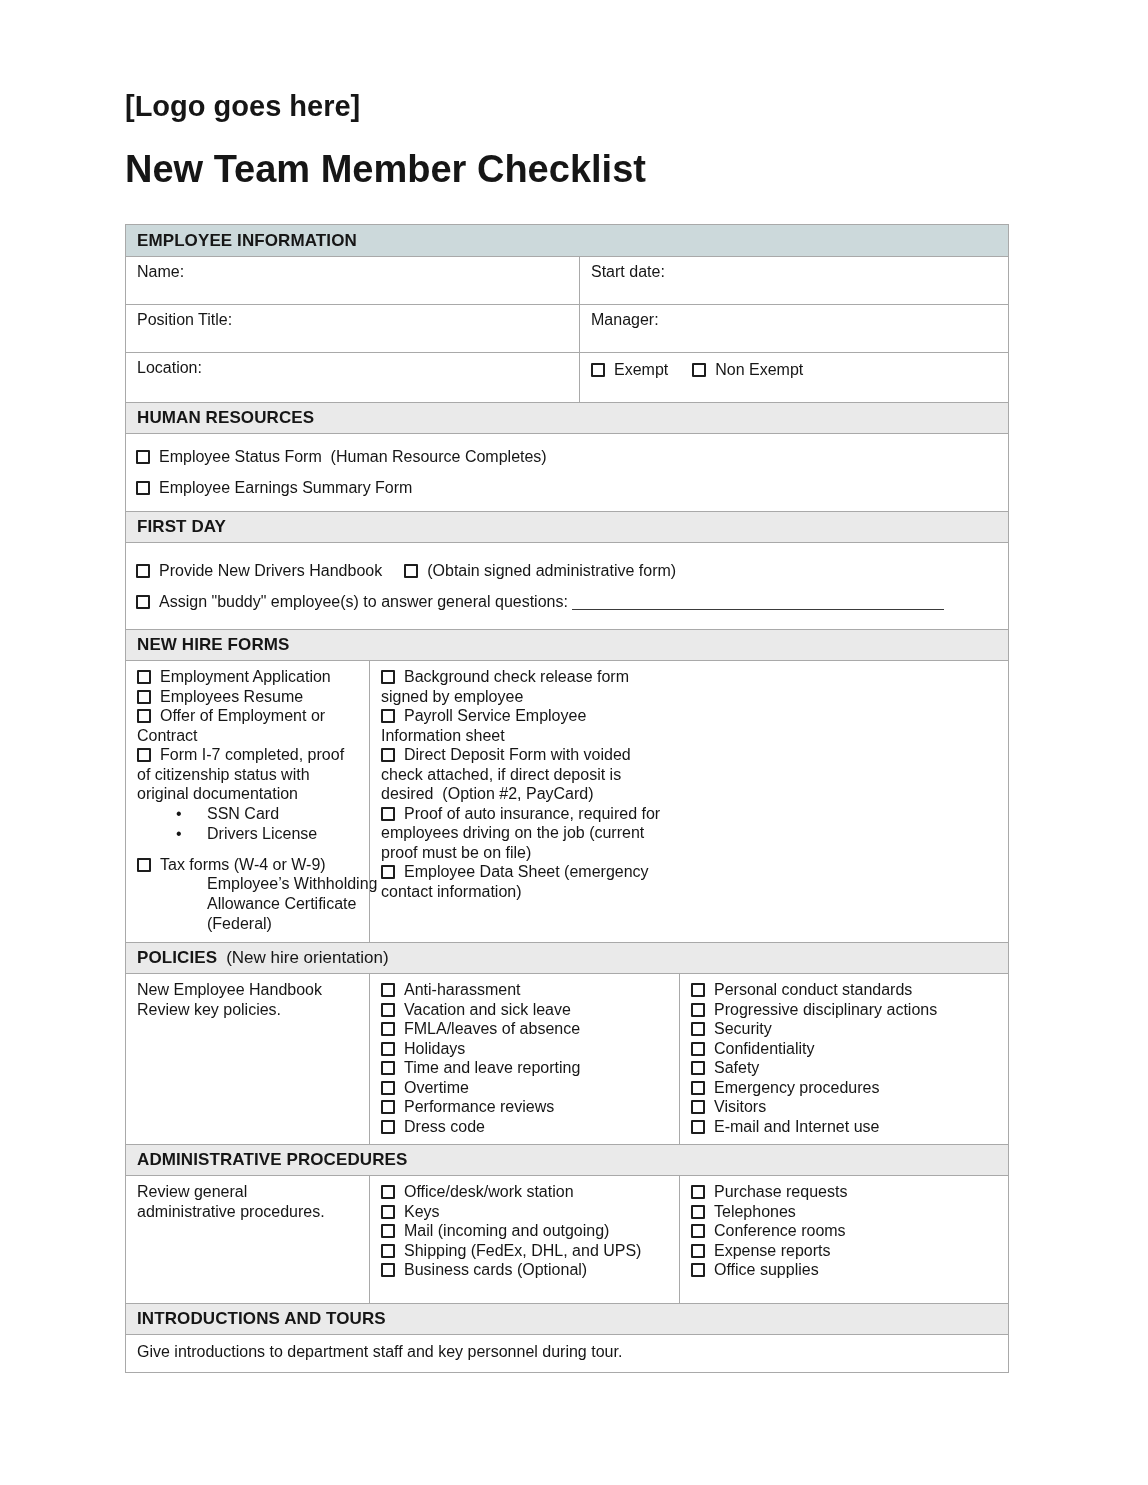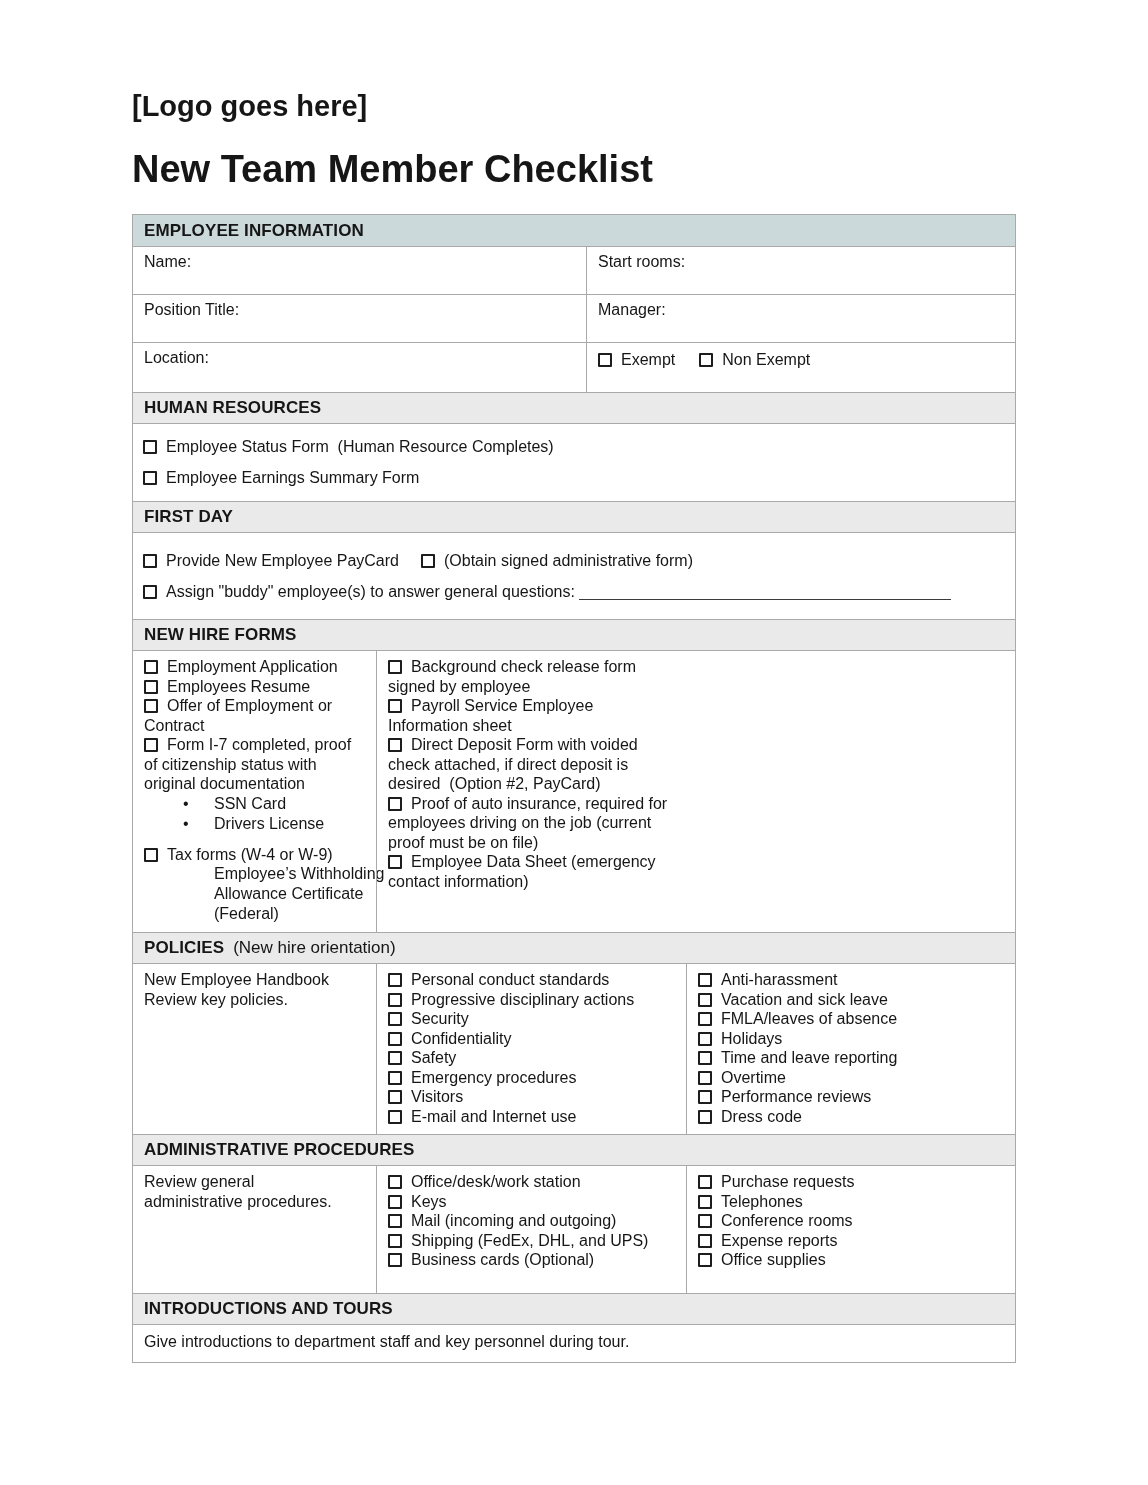--- a/index.html
+++ b/index.html
@@ -1,27 +1,27 @@
 <!DOCTYPE html>
 <html><head>
 <meta charset="utf-8">
 <style>
   html,body { margin:0; padding:0; }
   body {
     width:1148px; height:1485px; background:#ffffff;
     font-family:"Liberation Sans", sans-serif; color:#161616;
     position:relative;
   }
-  .content { position:absolute; left:132px; top:0; width:884px; }
+  .content { position:absolute; left:125px; top:0; width:884px; }
 
   .logo-line { margin-top:89px; font-size:29px; font-weight:700; line-height:34px; }
   .doc-title { margin-top:29px; font-size:38px; font-weight:700; line-height:34px; }
 
   .tbl {
-    margin-top:28px; width:884px; box-sizing:border-box;
+    margin-top:38px; width:884px; box-sizing:border-box;
     border:1px solid #a9a9a9; font-size:16px;
   }
 
   .band {
     height:30px; display:flex; align-items:center;
     padding:0 11px; background:#eaeaea;
     font-size:17px; font-weight:700; letter-spacing:0.1px;
     border-bottom:1px solid #a9a9a9;
   }
   .band--blue { background:#ccd9db; height:31px; }
@@ -79,21 +79,21 @@
   <div class="logo-line">[Logo goes here]</div>
   <div class="doc-title">New Team Member Checklist</div>
 
   <div class="tbl">
 
     <div class="band band--blue">
       <span>EMPLOYEE INFORMATION</span>
     </div>
     <div class="erow">
       <div class="cell"><span>Name:</span></div>
-      <div class="cell"><span>Start rooms:</span></div>
+      <div class="cell"><span>Start date:</span></div>
     </div>
     <div class="erow">
       <div class="cell"><span>Position Title:</span></div>
       <div class="cell"><span>Manager:</span></div>
     </div>
     <div class="erow">
       <div class="cell"><span>Location:</span></div>
       <div class="cell exempt-cell">
         <span class="exempt-opt">
           <span class="cb"></span>
@@ -119,21 +119,21 @@
         <span class="li-label">Employee Earnings Summary Form</span>
       </div>
     </div>
 
     <div class="band">
       <span>FIRST DAY</span>
     </div>
     <div class="block fd-block">
       <div class="fd-line">
         <span class="cb"></span>
-        <span class="li-label">Provide New Employee PayCard</span>
+        <span class="li-label">Provide New Drivers Handbook</span>
         <span class="cb" style="margin-left:22px;"></span>
         <span class="li-label">(Obtain signed administrative form)</span>
       </div>
       <div class="fd-line">
         <span class="cb"></span>
         <span class="li-label">Assign "buddy" employee(s) to answer general questions:</span>
         <span class="fill-line"></span>
       </div>
     </div>
 
@@ -162,39 +162,39 @@
 
     <div class="band">
       <span>POLICIES</span>
       <span class="suffix">(New hire orientation)</span>
     </div>
     <div class="grid3 pol-row">
       <div class="gcell narrow">
         <span style="display:block; line-height:20px;">New Employee Handbook Review key policies.</span>
       </div>
       <div class="gcell list">
+        <div class="li"><span class="cb"></span><span class="li-label">Anti-harassment</span></div>
+        <div class="li"><span class="cb"></span><span class="li-label">Vacation and sick leave</span></div>
+        <div class="li"><span class="cb"></span><span class="li-label">FMLA/leaves of absence</span></div>
+        <div class="li"><span class="cb"></span><span class="li-label">Holidays</span></div>
+        <div class="li"><span class="cb"></span><span class="li-label">Time and leave reporting</span></div>
+        <div class="li"><span class="cb"></span><span class="li-label">Overtime</span></div>
+        <div class="li"><span class="cb"></span><span class="li-label">Performance reviews</span></div>
+        <div class="li"><span class="cb"></span><span class="li-label">Dress code</span></div>
+      </div>
+      <div class="gcell list">
         <div class="li"><span class="cb"></span><span class="li-label">Personal conduct standards</span></div>
         <div class="li"><span class="cb"></span><span class="li-label">Progressive disciplinary actions</span></div>
         <div class="li"><span class="cb"></span><span class="li-label">Security</span></div>
         <div class="li"><span class="cb"></span><span class="li-label">Confidentiality</span></div>
         <div class="li"><span class="cb"></span><span class="li-label">Safety</span></div>
         <div class="li"><span class="cb"></span><span class="li-label">Emergency procedures</span></div>
         <div class="li"><span class="cb"></span><span class="li-label">Visitors</span></div>
         <div class="li"><span class="cb"></span><span class="li-label">E-mail and Internet use</span></div>
       </div>
-      <div class="gcell list">
-        <div class="li"><span class="cb"></span><span class="li-label">Anti-harassment</span></div>
-        <div class="li"><span class="cb"></span><span class="li-label">Vacation and sick leave</span></div>
-        <div class="li"><span class="cb"></span><span class="li-label">FMLA/leaves of absence</span></div>
-        <div class="li"><span class="cb"></span><span class="li-label">Holidays</span></div>
-        <div class="li"><span class="cb"></span><span class="li-label">Time and leave reporting</span></div>
-        <div class="li"><span class="cb"></span><span class="li-label">Overtime</span></div>
-        <div class="li"><span class="cb"></span><span class="li-label">Performance reviews</span></div>
-        <div class="li"><span class="cb"></span><span class="li-label">Dress code</span></div>
-      </div>
     </div>
 
     <div class="band">
       <span>ADMINISTRATIVE PROCEDURES</span>
     </div>
     <div class="grid3 adm-row">
       <div class="gcell narrow">
         <span style="display:block; line-height:20px;">Review general administrative procedures.</span>
       </div>
       <div class="gcell list pushdown">

